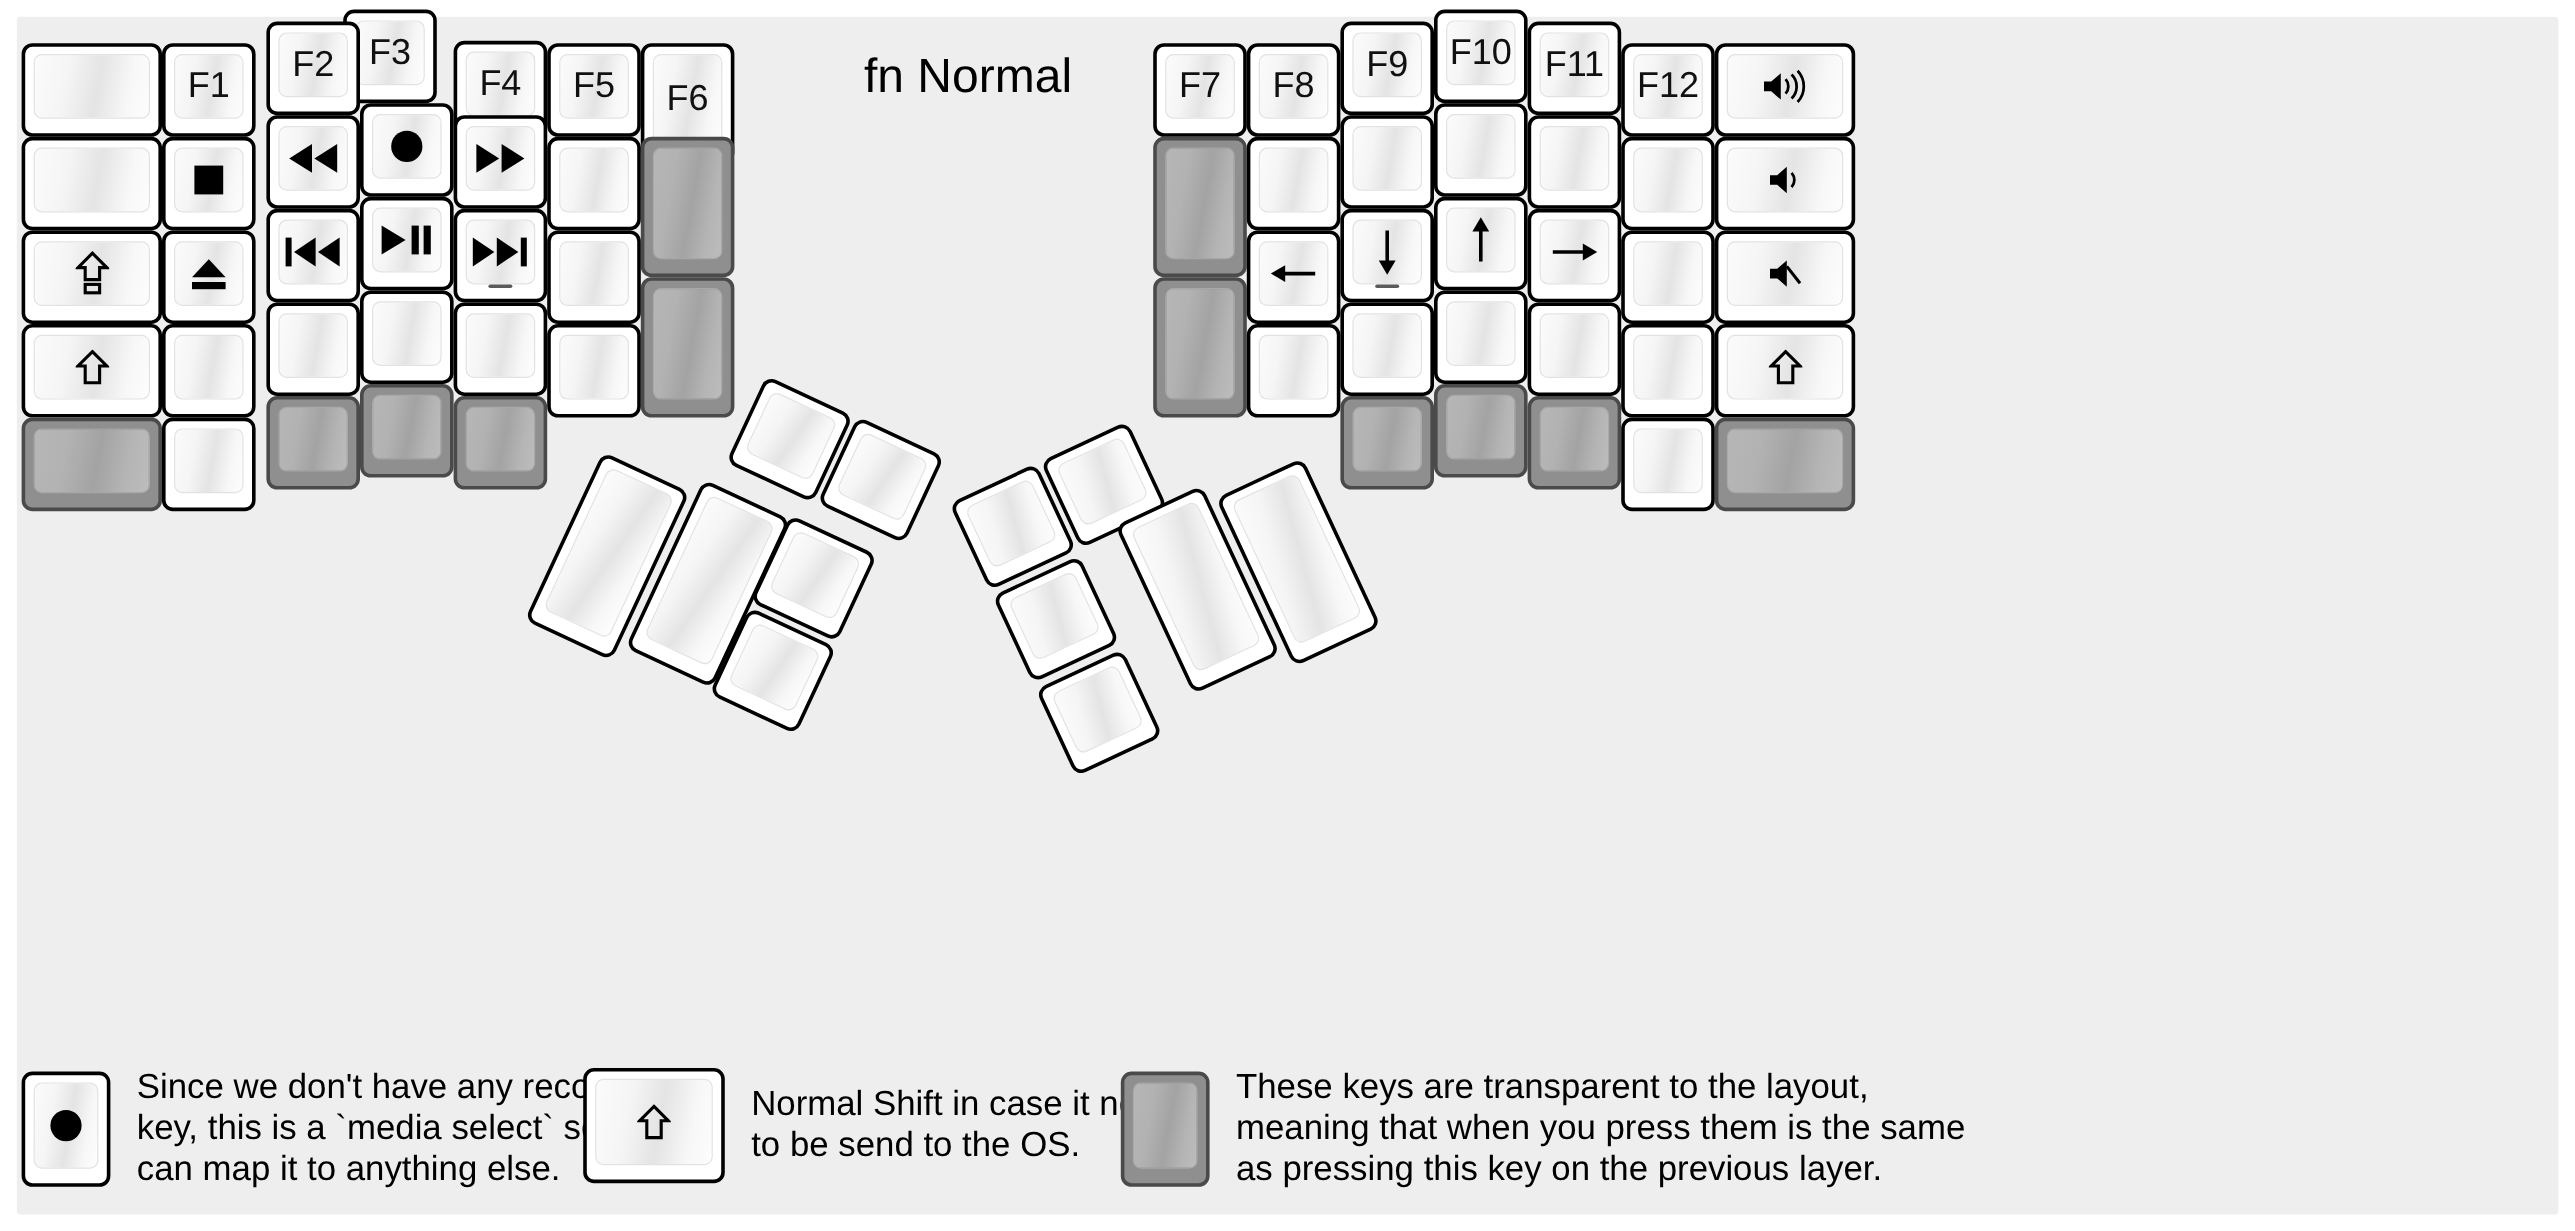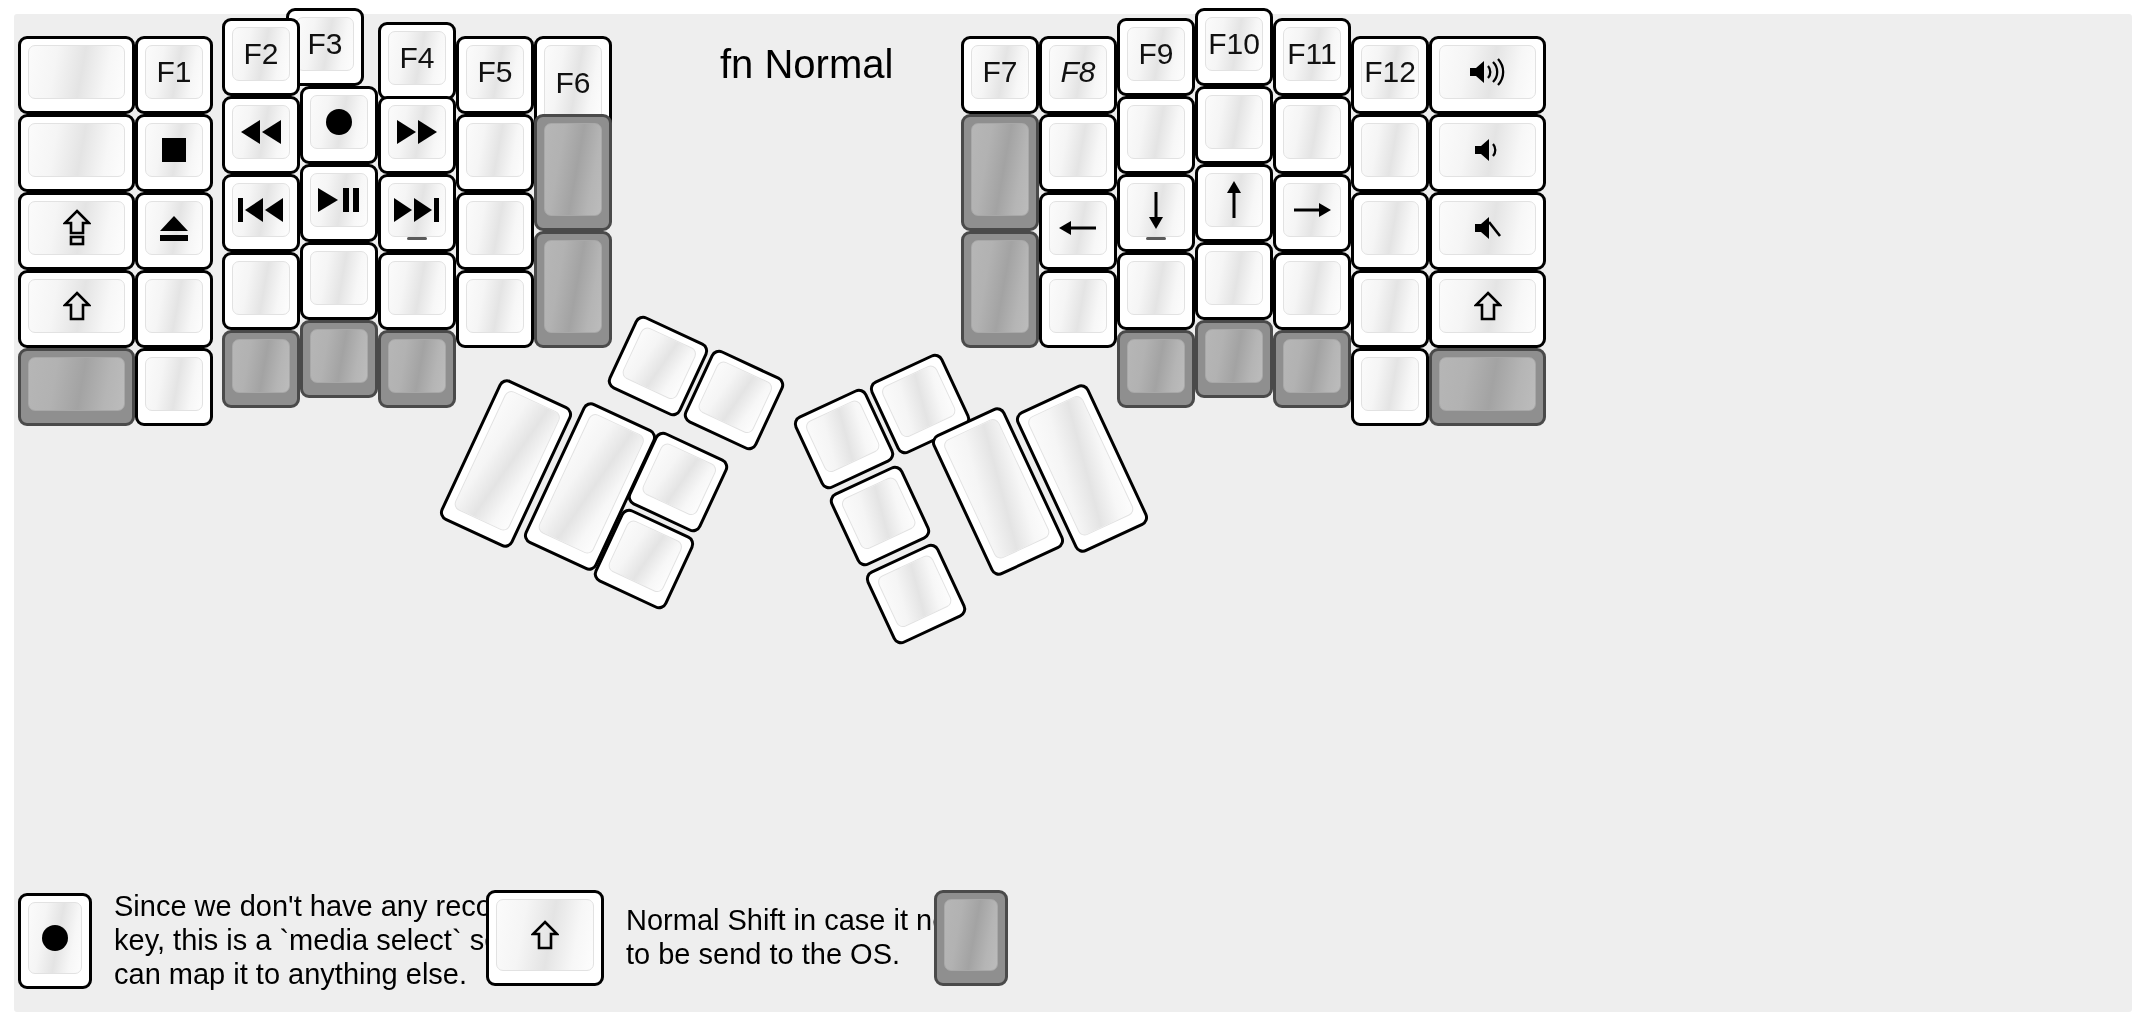--- a/index.html
+++ b/index.html
@@ -219,21 +219,21 @@
                 <rect x="36" y="1" width="6" height="24" fill="#000"></rect>
               </svg></span>
           </div>
         </div>
         <div class="key" style="left: 286px; top: 228px; width: 78px; height: 78px; z-index: 7;">
           <div class="cap"></div>
         </div>
         <div class="key trans" style="left: 286px; top: 306px; width: 78px; height: 78px; z-index: 7;">
           <div class="cap"></div>
         </div>
-        <div class="key" style="left: 364px; top: 8px; width: 78px; height: 78px; z-index: 6;">
+        <div class="key" style="left: 364px; top: 20px; width: 78px; height: 78px; z-index: 6;">
           <div class="cap">
             <span class="legend">F4</span>
           </div>
         </div>
         <div class="key" style="left: 364px; top: 82px; width: 78px; height: 78px; z-index: 6;">
           <div class="cap">
             <span class="gl"><svg width="42" height="26" viewBox="0 0 42 26" xmlns="http://www.w3.org/2000/svg">
                 <polygon points="1,1 1,25 20,13" fill="#000"></polygon>
                 <polygon points="22,1 22,25 41,13" fill="#000"></polygon>
               </svg></span>
@@ -284,21 +284,21 @@
           <div class="cap">
             <span class="legend">F7</span>
           </div>
         </div>
         <div class="key trans" style="left: 947px; top: 100px; width: 78px; height: 117px; z-index: 4;">
           <div class="cap"></div>
         </div>
         <div class="key trans" style="left: 947px; top: 217px; width: 78px; height: 117px; z-index: 4;">
           <div class="cap"></div>
         </div>
-        <div class="key" style="left: 1025px; top: 22px; width: 78px; height: 78px; z-index: 5; font-style: italic;">
+        <div class="key" style="left: 1025px; top: 22px; width: 78px; height: 78px; z-index: 5;">
           <div class="cap">
             <span class="legend">F8</span>
           </div>
         </div>
         <div class="key" style="left: 1025px; top: 100px; width: 78px; height: 78px; z-index: 5;">
           <div class="cap"></div>
         </div>
         <div class="key" style="left: 1025px; top: 178px; width: 78px; height: 78px; z-index: 5;">
           <div class="cap">
             <span class="gl"><svg width="40" height="26" viewBox="0 0 40 26" xmlns="http://www.w3.org/2000/svg">
@@ -489,17 +489,20 @@
                 </svg></span>
             </div>
           </div>
           <div class="notetext">Normal Shift in case it needs
 to be send to the OS.</div>
         </div>
         <div class="note" style="left: 920px; top: 876px;">
           <div class="notekey trans" style="width: 74px; height: 96px;">
             <div class="cap"></div>
           </div>
+          <div class="notetext">These keys are transparent to the layout,
+meaning that when you press them is the same
+as pressing this key on the previous layer.</div>
         </div>
       </div>
 
   </div>
 </div>
 
 </body></html>

